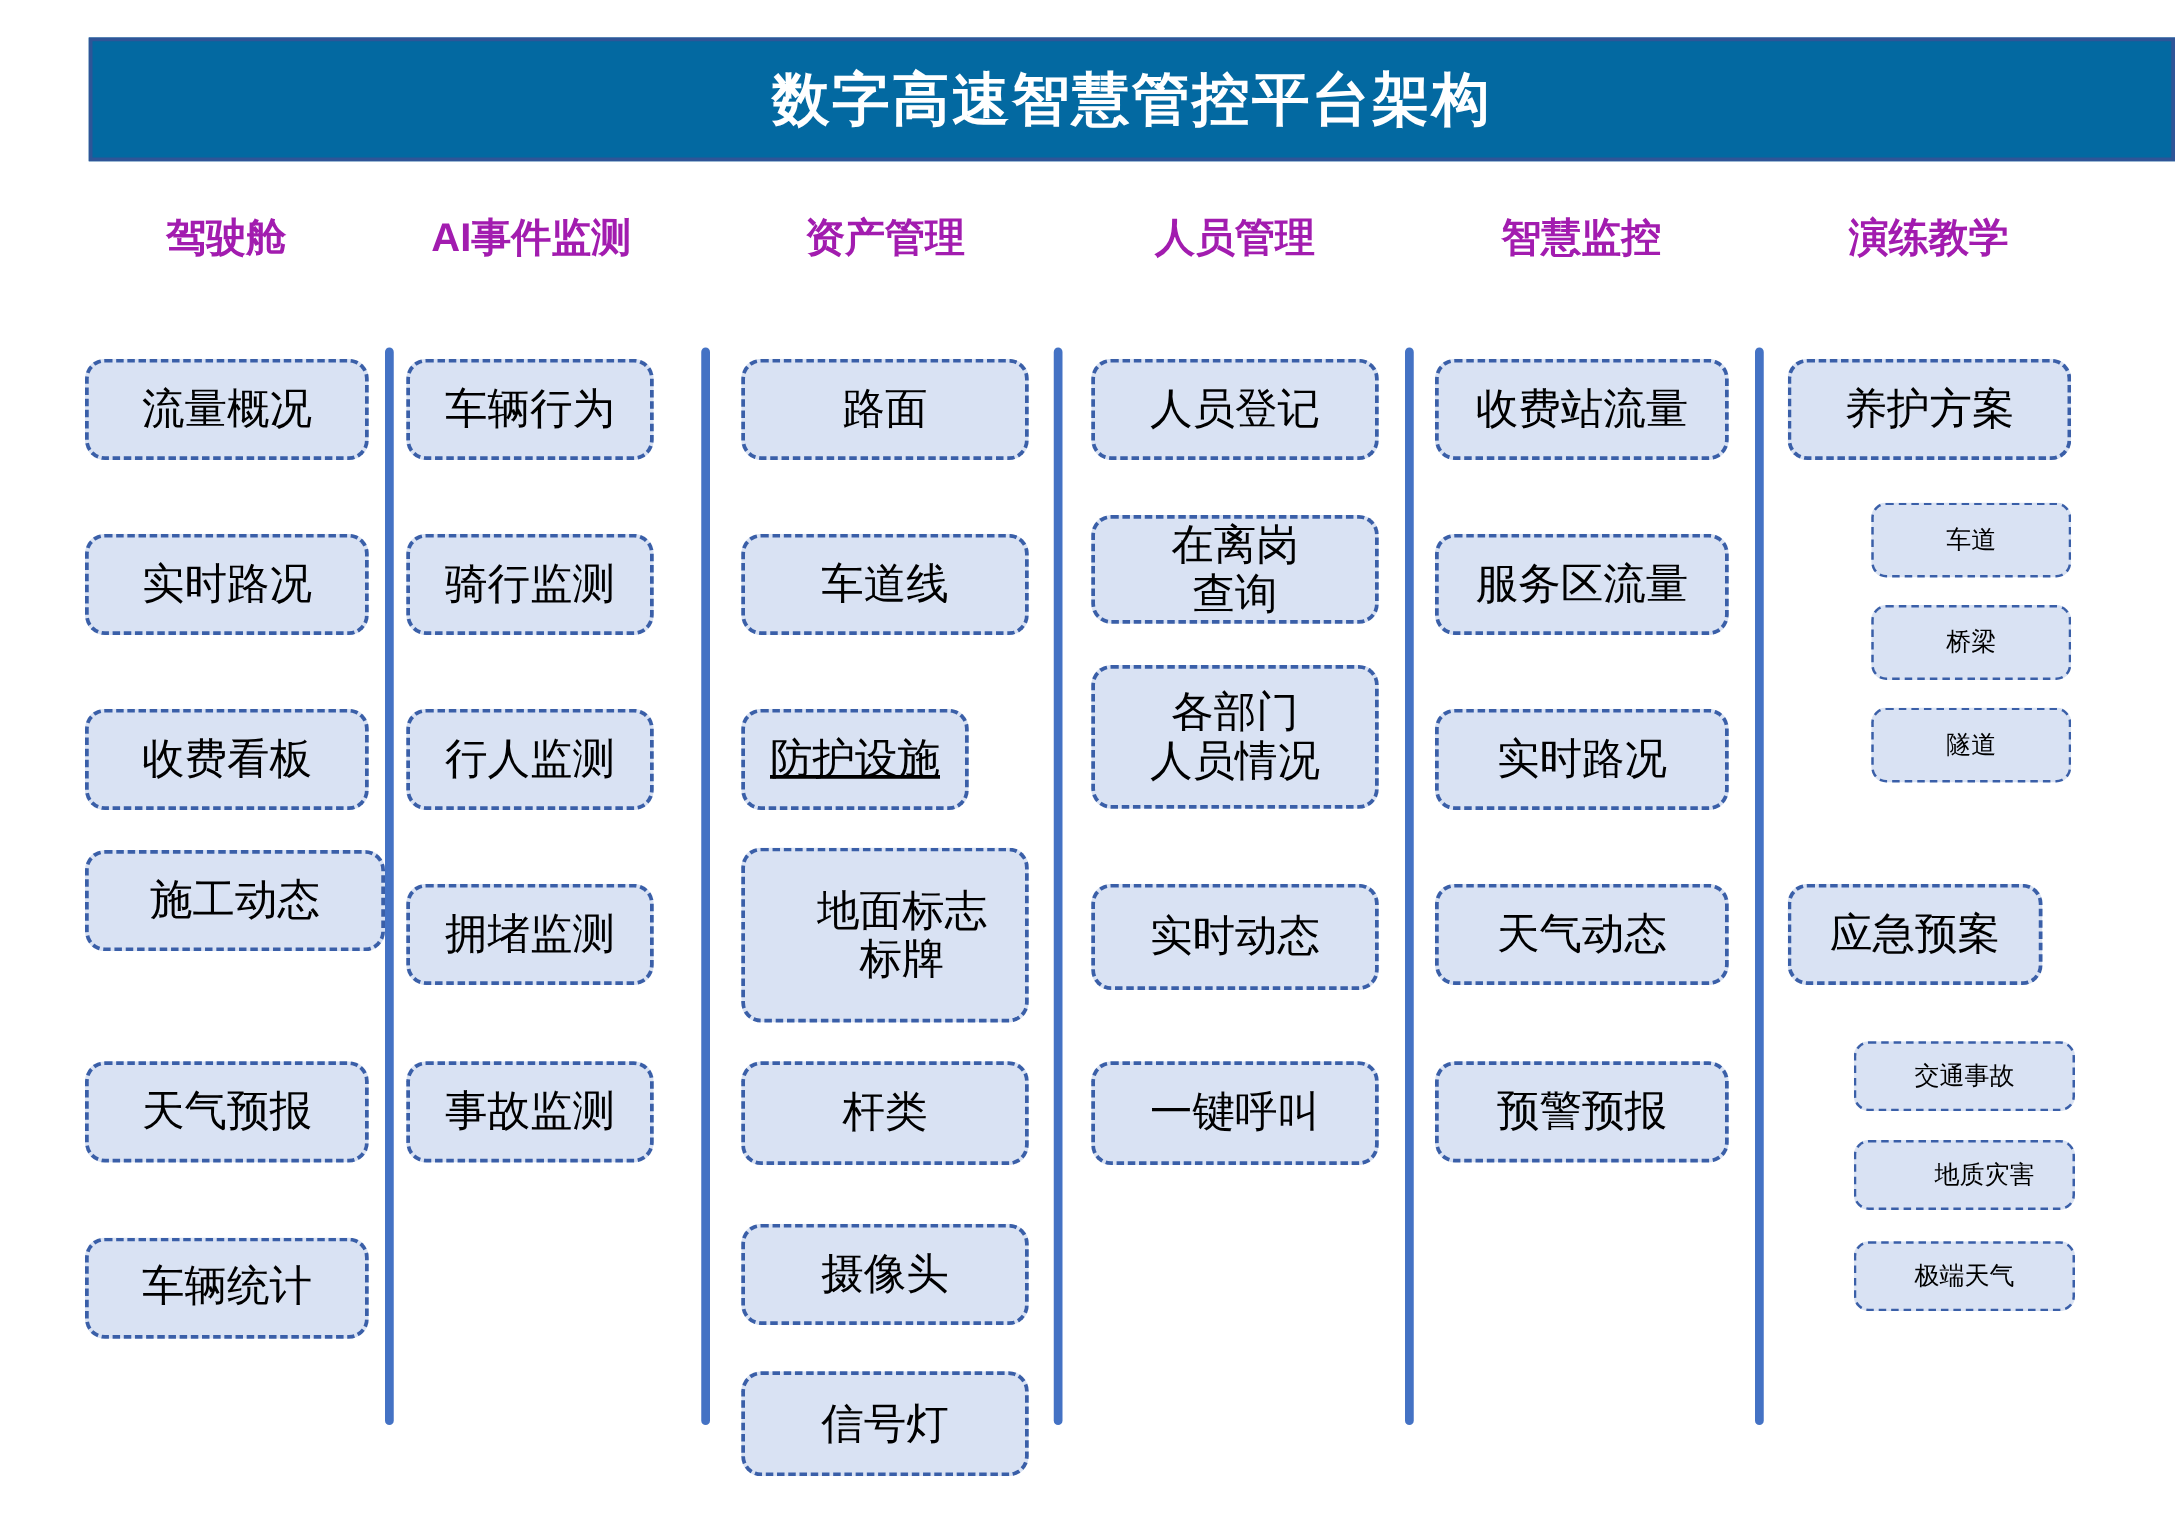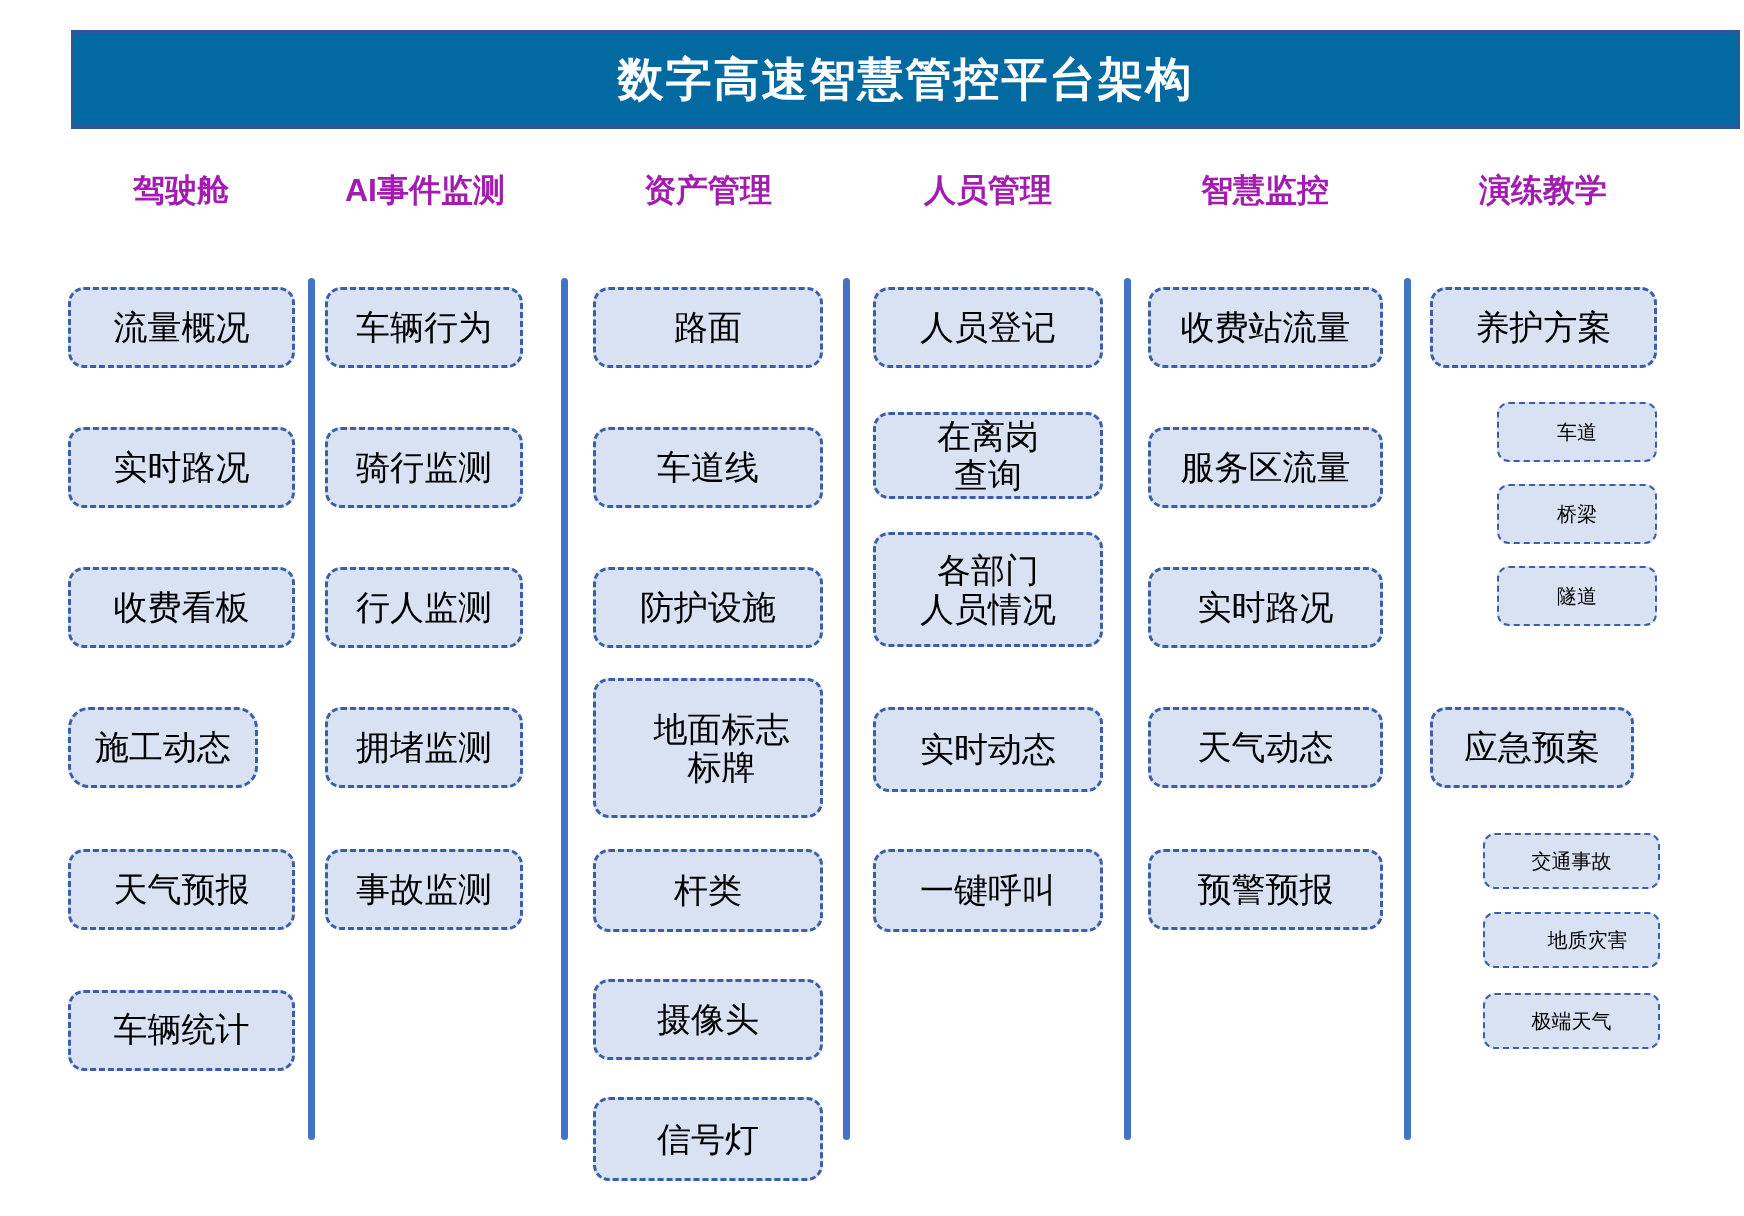--- a/index.html
+++ b/index.html
@@ -78,33 +78,33 @@
 
   <div class="divider" style="left:308px;"></div>
   <div class="divider" style="left:561px;"></div>
   <div class="divider" style="left:843px;"></div>
   <div class="divider" style="left:1124px;"></div>
   <div class="divider" style="left:1404px;"></div>
 
   <div class="box" style="left:68px;top:287px;width:227px;height:81px;">流量概况</div>
   <div class="box" style="left:68px;top:427px;width:227px;height:81px;">实时路况</div>
   <div class="box" style="left:68px;top:567px;width:227px;height:81px;">收费看板</div>
-  <div class="box" style="left:68px;top:707px;width:190px;height:81px;border-radius:21px;">施工动态</div>
+  <div class="box" style="left:68px;top:680px;width:240px;height:81px;">施工动态</div>
   <div class="box" style="left:68px;top:849px;width:227px;height:81px;">天气预报</div>
   <div class="box" style="left:68px;top:990px;width:227px;height:81px;font-family:Liberation Serif, serif;">车辆统计</div>
 
   <div class="box" style="left:325px;top:287px;width:198px;height:81px;">车辆行为</div>
   <div class="box" style="left:325px;top:427px;width:198px;height:81px;">骑行监测</div>
   <div class="box" style="left:325px;top:567px;width:198px;height:81px;">行人监测</div>
   <div class="box" style="left:325px;top:707px;width:198px;height:81px;">拥堵监测</div>
   <div class="box" style="left:325px;top:849px;width:198px;height:81px;">事故监测</div>
 
   <div class="box" style="left:593px;top:287px;width:230px;height:81px;">路面</div>
   <div class="box" style="left:593px;top:427px;width:230px;height:81px;">车道线</div>
-  <div class="box" style="left:593px;top:567px;width:230px;height:81px;">防护设施</div>
+  <div class="box" style="left:593px;top:567px;width:182px;height:81px;text-decoration:underline;">防护设施</div>
   <div class="box" style="left:593px;top:678px;width:230px;height:140px;padding-left:27px;">地面标志
 标牌</div>
   <div class="box" style="left:593px;top:849px;width:230px;height:83px;">杆类</div>
   <div class="box" style="left:593px;top:979px;width:230px;height:81px;">摄像头</div>
   <div class="box" style="left:593px;top:1097px;width:230px;height:84px;">信号灯</div>
 
   <div class="box" style="left:873px;top:287px;width:230px;height:81px;">人员登记</div>
   <div class="box" style="left:873px;top:412px;width:230px;height:87px;">在离岗
 查询</div>
   <div class="box" style="left:873px;top:532px;width:230px;height:115px;">各部门

